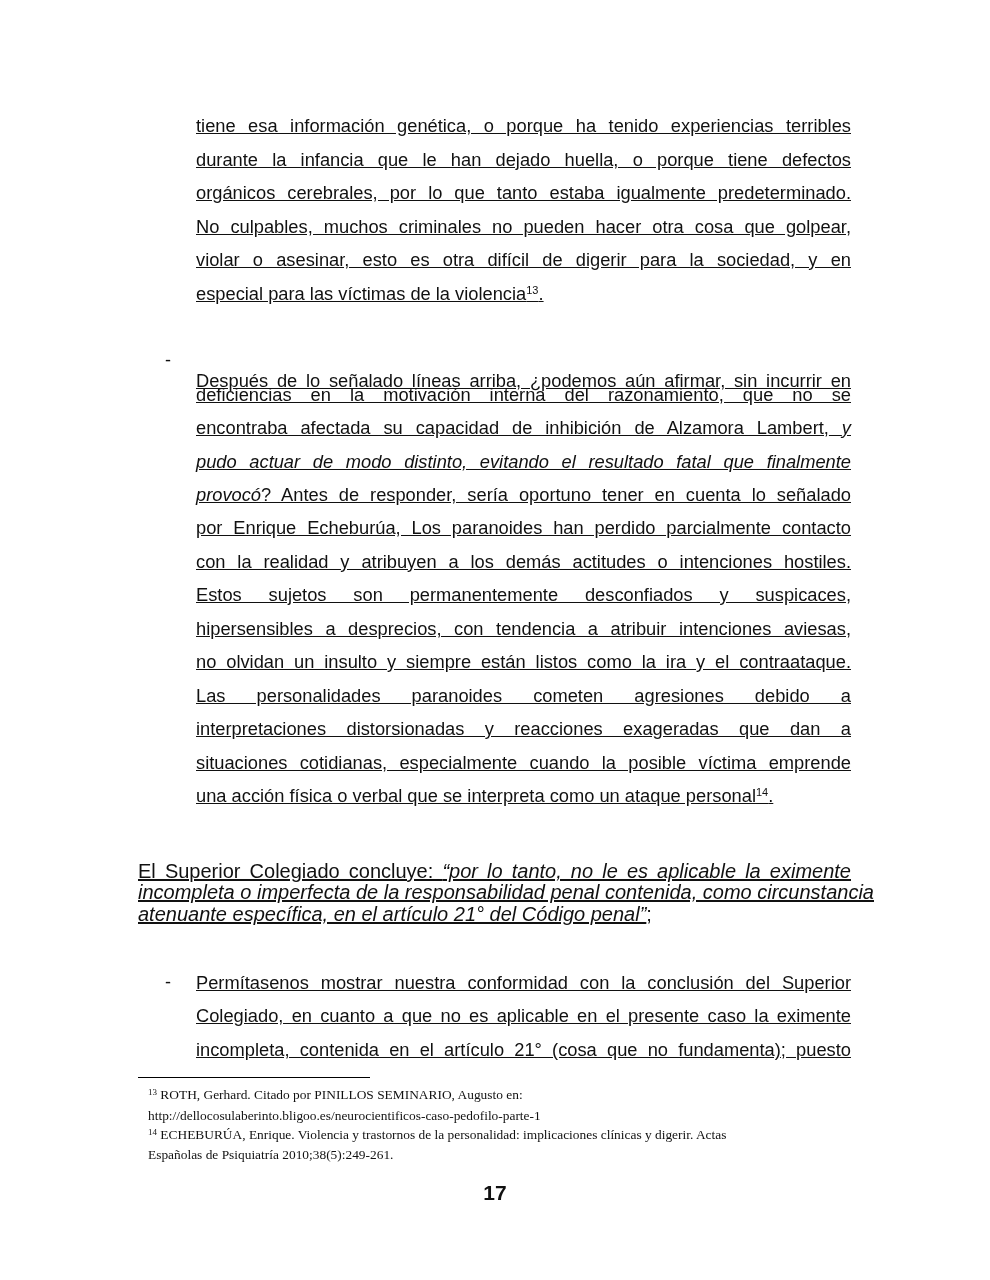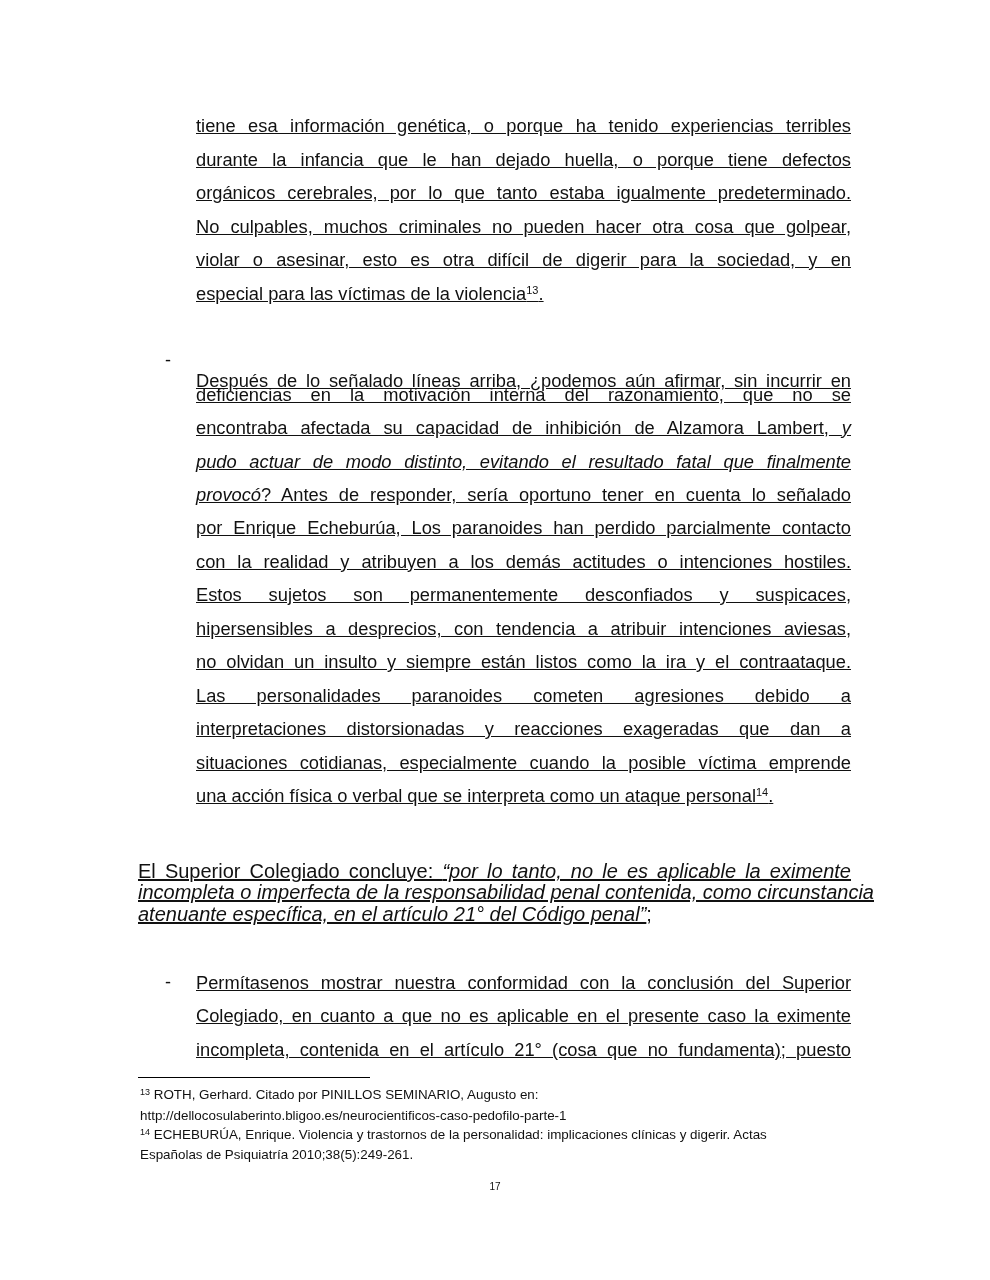--- a/index.html
+++ b/index.html
@@ -7,23 +7,23 @@
          font-family:"Liberation Sans", sans-serif; color:#111; }
   .line { position:absolute; font-size:18.3px; white-space:nowrap; line-height:22px;text-decoration:underline; }
   .just { text-align:justify; text-align-last:justify; }
   .ind { left:196px; width:655px; }
   .full { left:138px; width:713px; }
   .dash { position:absolute; left:165px; font-size:18px; }
   sup { font-size:11px; vertical-align:top; position:relative; top:-4px;text-align:right; }
   .i { font-style:italic; }
   .quote { font-size:20px; line-height:22px; }
   .fn-rule { position:absolute; left:138px; top:1077px; width:232px; height:1px; background:#000; }
-  .fn { position:absolute; left:140px; font-size:13.4px; line-height:20px; white-space:nowrap; color:#111; }
+  .fn { position:absolute; left:148px; font-size:13.4px; line-height:20px; white-space:nowrap; color:#111;font-family:Liberation Serif, serif; }
   .fn sup { font-size:9px; top:-3px; }
-  .pagenum { position:absolute; left:0; width:990px; text-align:center; top:1181px; font-size:10px; }
+  .pagenum { position:absolute; left:0; width:990px; text-align:center; top:1181px; font-size:21px;font-weight:bold; }
 </style>
 </head>
 <body>
 
 <div>
   <div class="line ind just" style="top:115px">tiene esa información genética, o porque ha tenido experiencias terribles</div>
   <div class="line ind just" style="top:149px">durante la infancia que le han dejado huella, o porque tiene defectos</div>
   <div class="line ind just" style="top:182px">orgánicos cerebrales, por lo que tanto estaba igualmente predeterminado.</div>
   <div class="line ind just" style="top:216px">No culpables, muchos criminales no pueden hacer otra cosa que golpear,</div>
   <div class="line ind just" style="top:249px">violar o asesinar, esto es otra difícil de digerir para la sociedad, y en</div>

